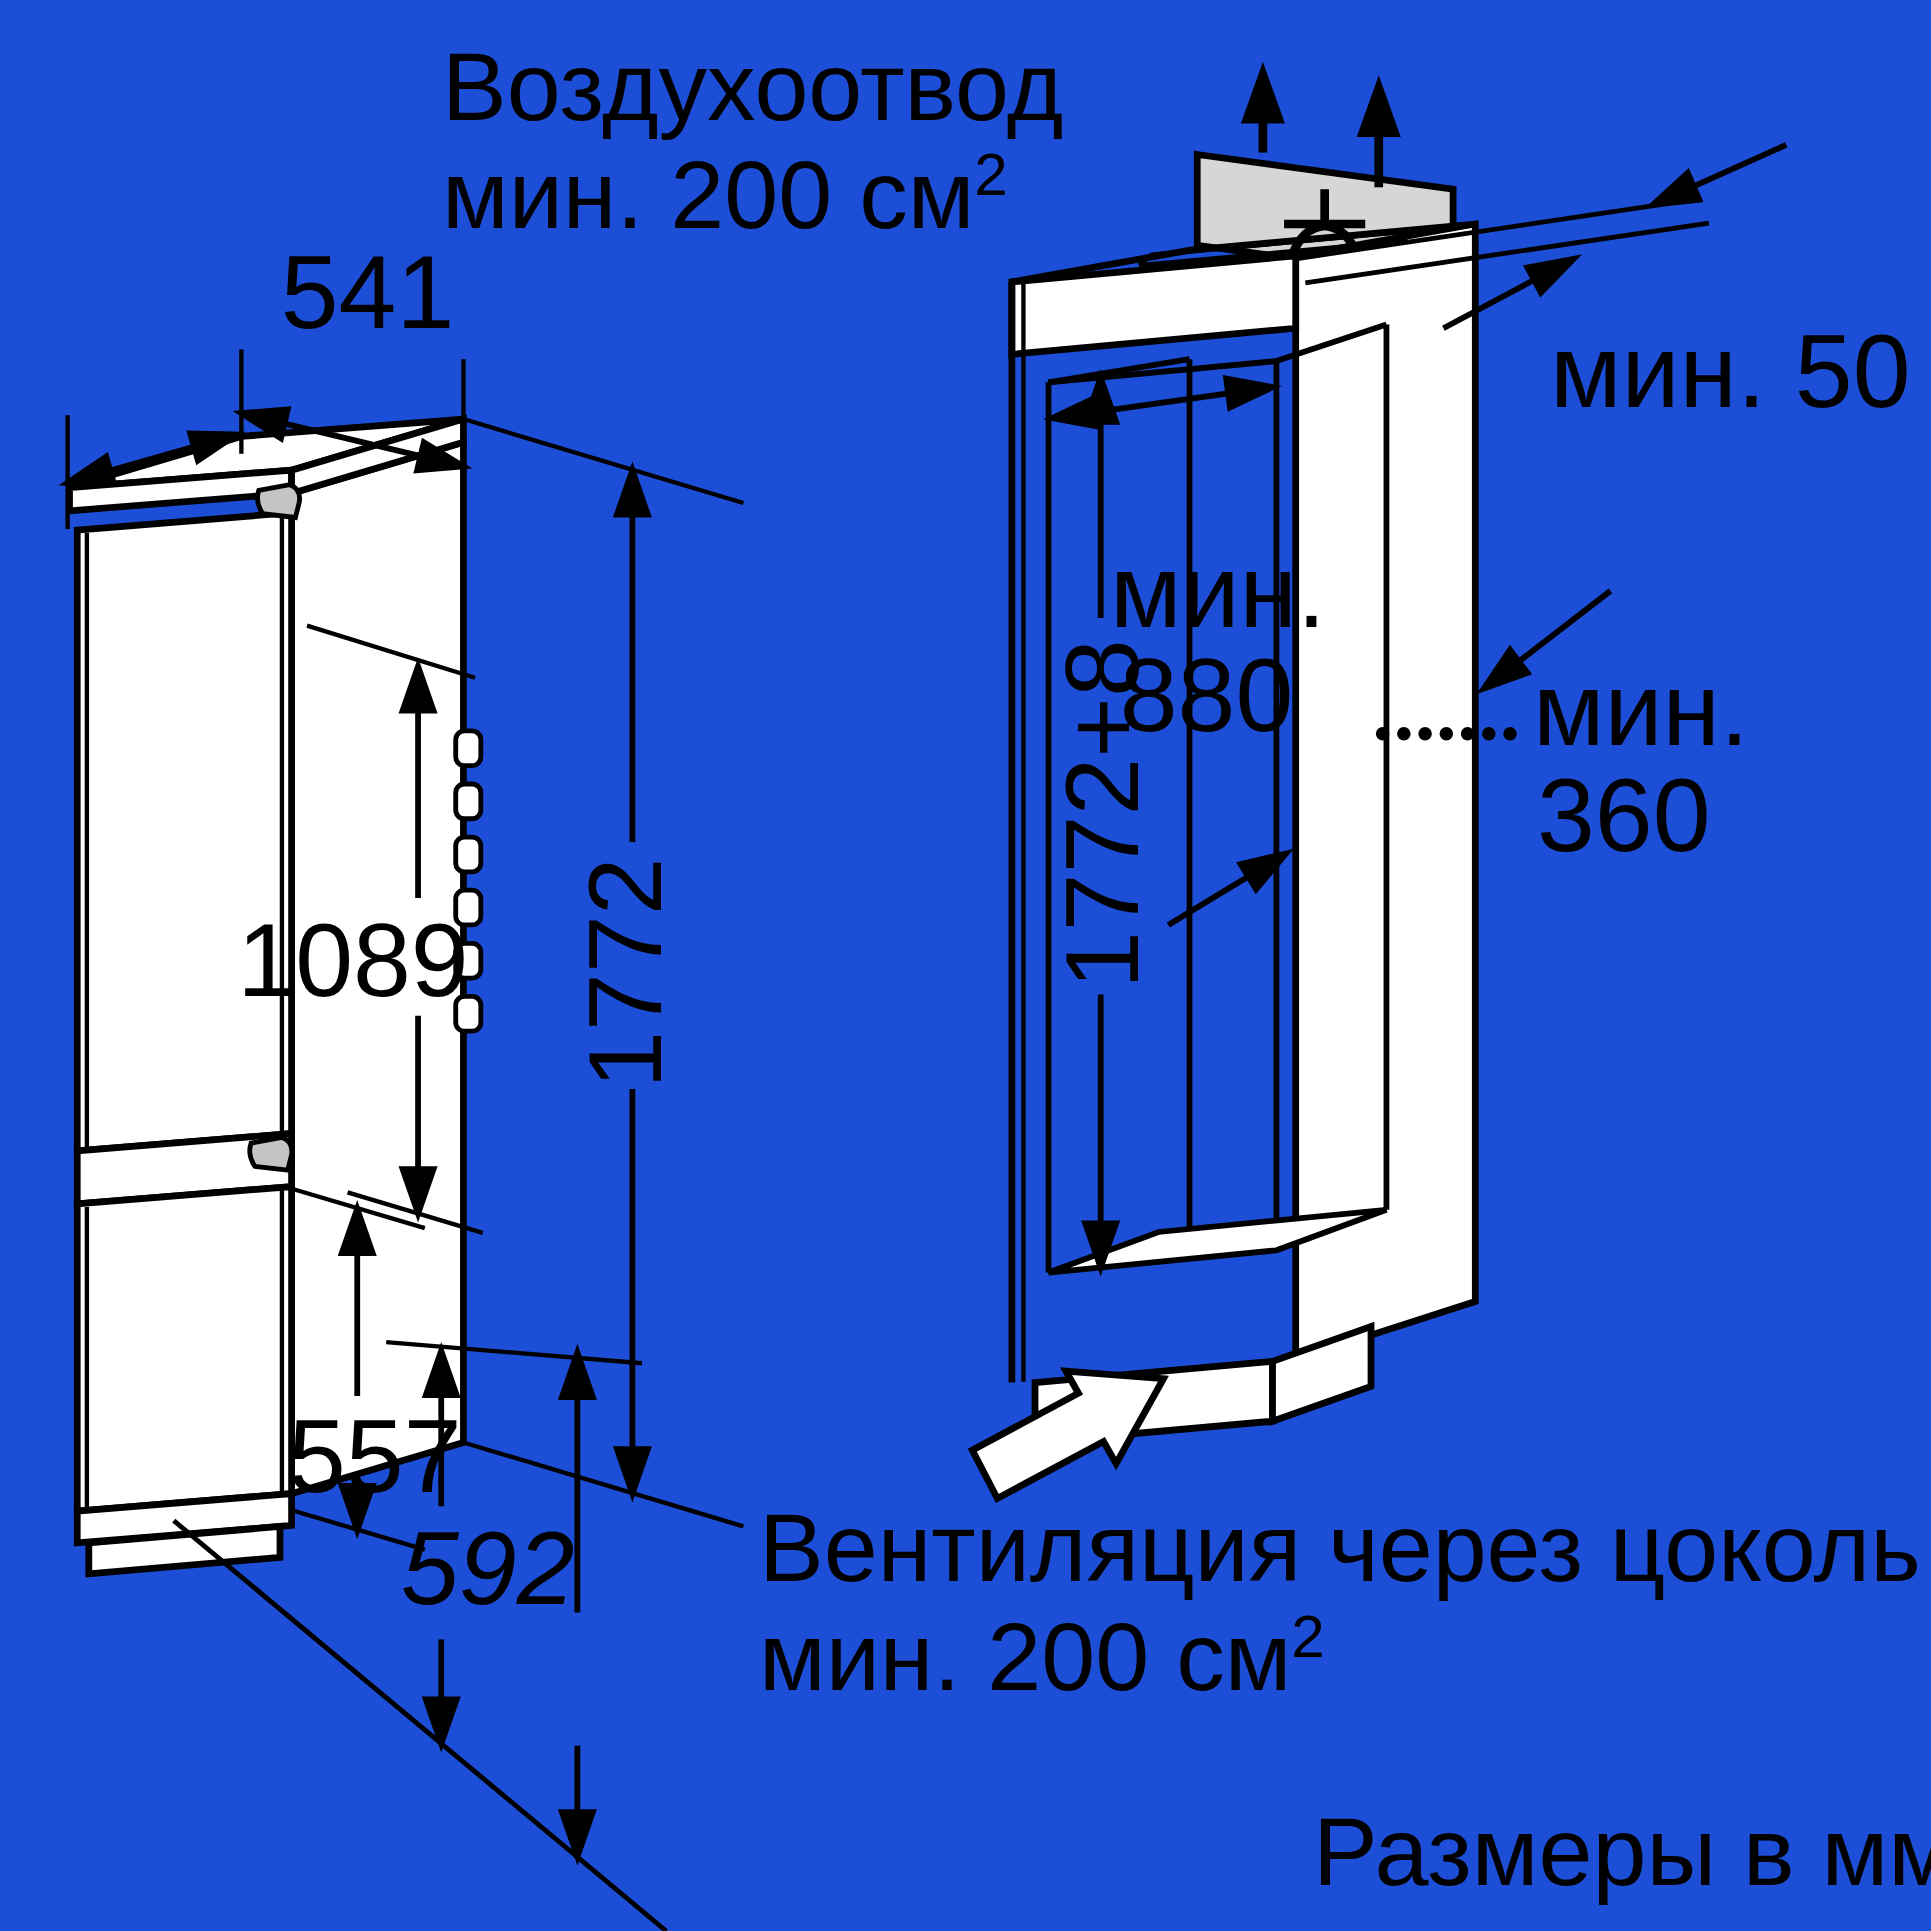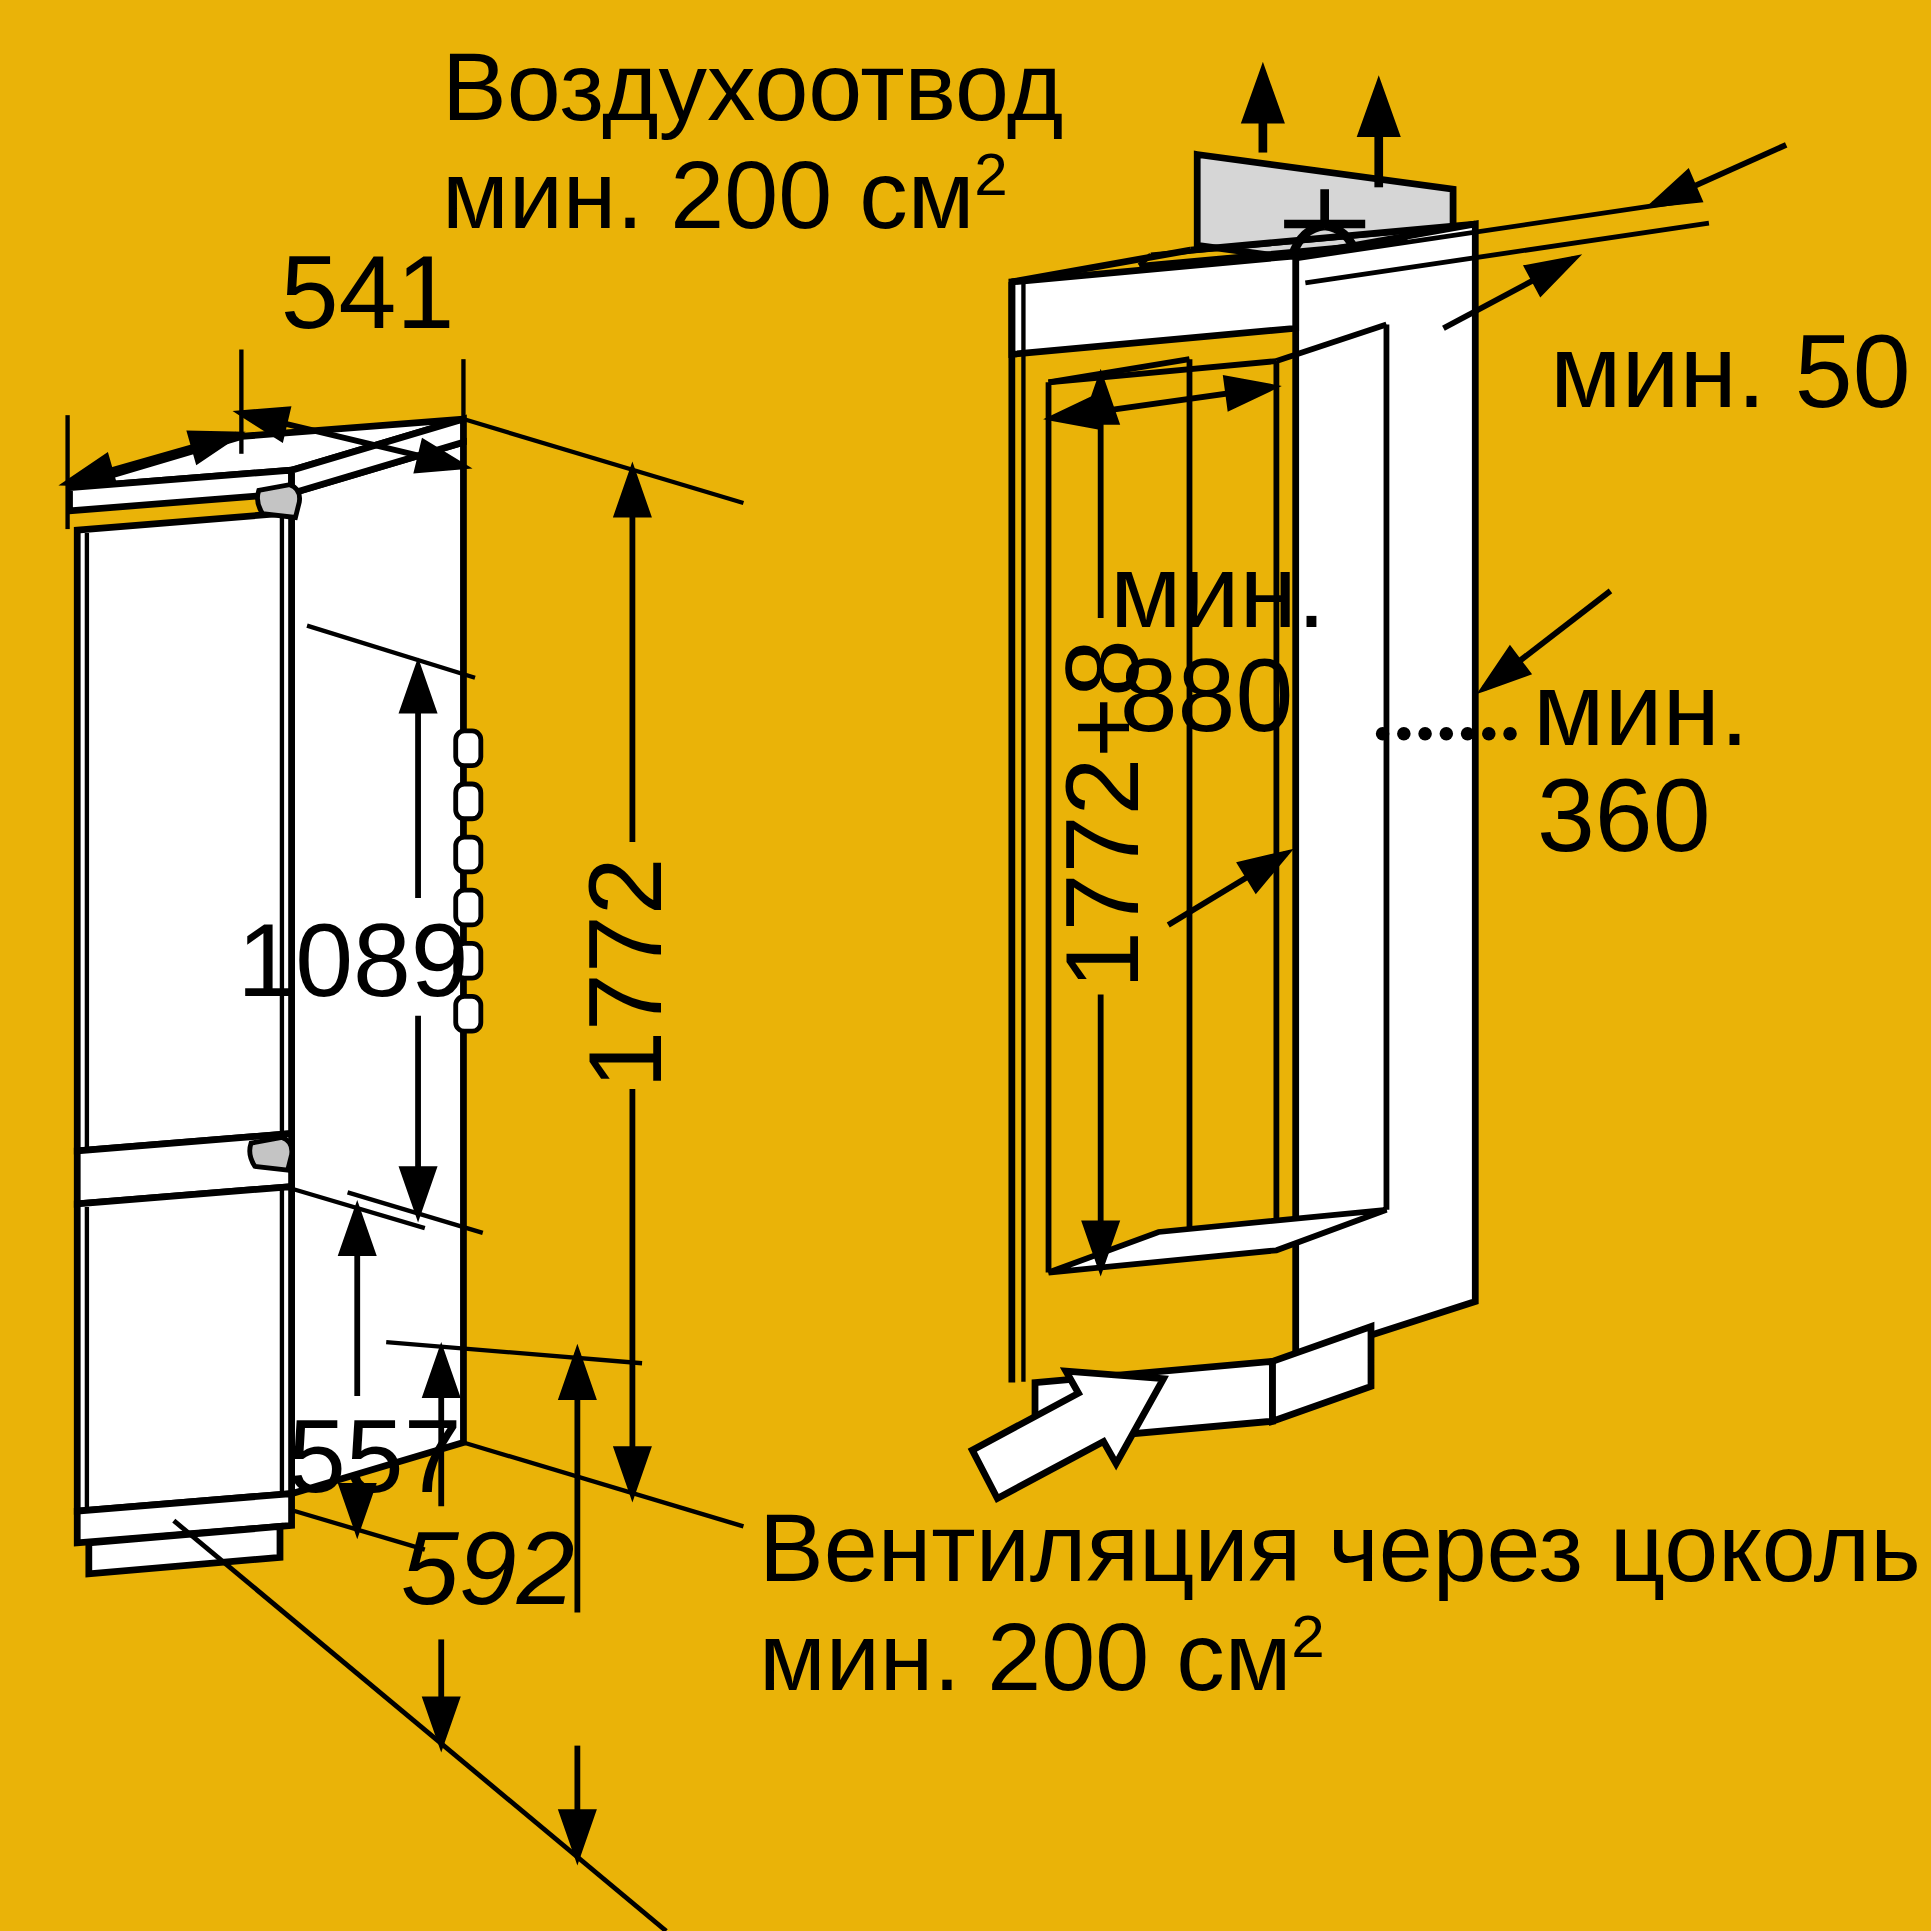--- a/index.html
+++ b/index.html
@@ -1,16 +1,16 @@
 <!DOCTYPE html>
 <html><head>
 <meta charset="utf-8">
 <style>
   html,body{margin:0;padding:0;background:#fff;}
-  #canvas{position:relative;width:1931px;height:1931px;background:#eab308;overflow:hidden;
+  #canvas{position:relative;width:1931px;height:1931px;background:#1d4ed8;overflow:hidden;
           font-family:"Liberation Sans", sans-serif;color:#000;}
   #art{position:absolute;left:0;top:0;}
   .lbl{position:absolute;white-space:nowrap;line-height:1.04;color:#000;}
   .t{font-size:97px;}
   .d{font-size:104px;}
   .ctr{text-align:center;}
   .rot{transform:rotate(-90deg);transform-origin:center center;}
   sup{font-size:62%;vertical-align:super;line-height:0;}
 </style>
 </head>
@@ -225,15 +225,16 @@
 <span class="lbl d ctr" style="left:1110px;top:537px;width:193px;">мин.</span>
 <span class="lbl d ctr" style="left:1110px;top:641px;width:193px;">880</span>
 <span class="lbl d ctr rot" style="left:909px;top:760px;width:386px;">1772+8</span>
 <span class="lbl d" style="left:1550px;top:317px;">мин. 50</span>
 <span class="lbl d" style="left:1533px;top:655px;">мин.</span>
 <span class="lbl d" style="left:1537px;top:761px;">360</span>
 
 <span class="lbl t" style="left:759px;top:1498px;">Вентиляция через цоколь</span>
 <span class="lbl t" style="left:759px;top:1607px;"><span>мин. 200 см</span><sup>2</sup></span>
 
+<span class="lbl t" style="left:1313px;top:1802px;width:570px;text-align:right;">Размеры в мм</span>
 
 </div>
 
 
 </body></html>

